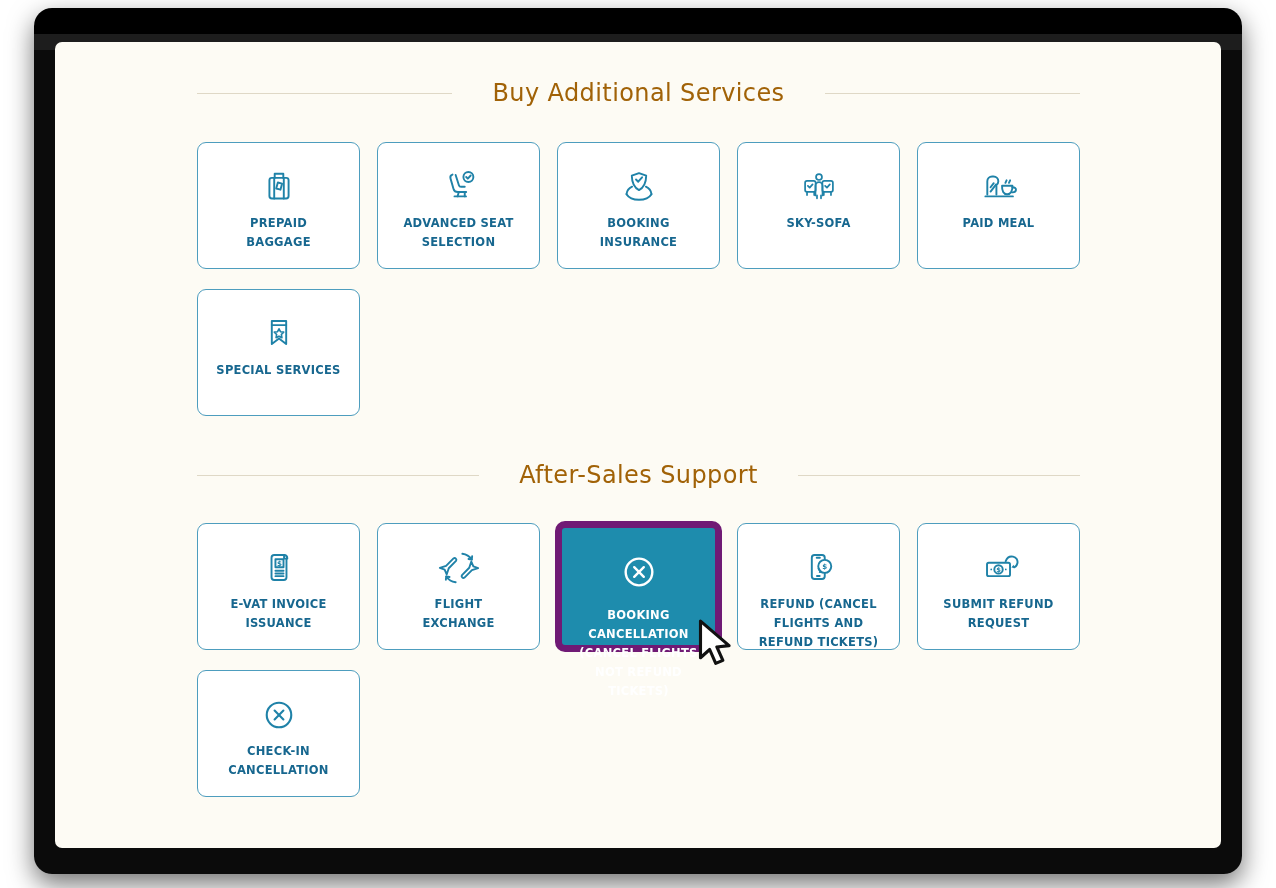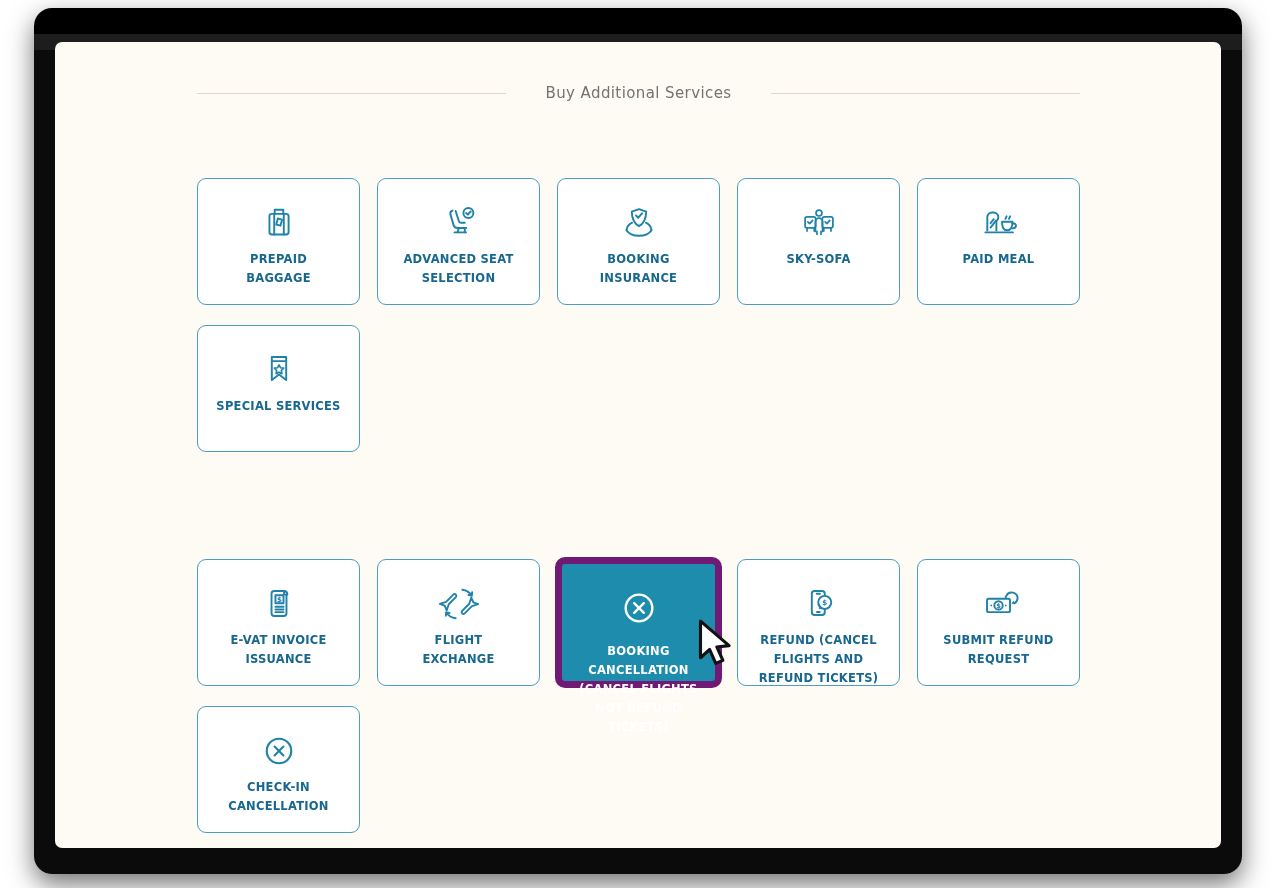--- a/index.html
+++ b/index.html
@@ -16,29 +16,29 @@
     position:absolute;left:21px;top:34px;width:1166px;height:806px;
     background:#FDFBF4;border-radius:7px;
   }
   
   .section-header{
     position:absolute;left:142px;width:883px;height:30px;
     display:flex;align-items:center;gap:40px;
   }
   .section-header .line{flex:1;height:1px;background:#DFD8C6;}
   .section-title{
-    color:#737373;font-size:15px;letter-spacing:.4px;white-space:nowrap;
+    color:#a16207;font-size:24px;letter-spacing:.4px;white-space:nowrap;
   }
   #header-buy{top:36px;}
   #header-after{top:418px;}
   
   .grid{
     position:absolute;left:142px;width:883px;
     display:grid;grid-template-columns:repeat(5,163px);
-    grid-auto-rows:127px;gap:20px 17px;margin-top:36px;
+    grid-auto-rows:127px;gap:20px 17px;
   }
   #grid-buy{top:100px;}
   #grid-after{top:481px;}
   .card{
     position:relative;background:#FFFFFF;border:1px solid #4D9DBE;
     border-radius:9px;color:#1F82A8;cursor:pointer;
   }
   .card .icon{
     position:absolute;top:19px;left:0;width:100%;height:50px;
     display:flex;align-items:center;justify-content:center;
@@ -151,20 +151,25 @@
             <path d="M16.5 10.5 h15 V34.5 l-7.5 -5.8 -7.5 5.8 z"></path>
             <path d="M16.5 14.7 h15"></path>
             <path d="M24 18.6 l1.5 3 3.4 .5 -2.45 2.4 .58 3.35 -3.03 -1.6 -3.03 1.6 .58 -3.35 -2.45 -2.4 3.4 -.5 z" stroke-width="1.7"></path>
           </svg>
         </span>
         <span class="label">SPECIAL SERVICES</span>
       </div>
 
     </div>
 
+    <div class="section-header" id="header-after">
+      <div class="line"></div>
+      <div class="section-title">After-Sales Support</div>
+      <div class="line"></div>
+    </div>
 
     <div class="grid" id="grid-after">
 
       <div class="card">
         <span class="icon">
           <svg width="46" height="46" viewBox="0 0 48 48" fill="none" stroke="currentColor" stroke-width="2" stroke-linecap="round" stroke-linejoin="round">
             <path d="M29.3 10.5 H19 c-1.6 0 -2.8 1.2 -2.8 2.8 V33.7 c0 1.6 1.2 2.8 2.8 2.8 h10 c1.6 0 2.8 -1.2 2.8 -2.8 V14.2"></path>
             <path d="M29.3 10.5 c1.9 0 3.4 1.6 3.4 3.7 h-3.4 z"></path>
             <rect x="20.3" y="14.8" width="8.4" height="8.4"></rect>
             <text x="24.5" y="21.7" font-size="7.5" font-weight="bold" text-anchor="middle" fill="currentColor" stroke="none" font-family="'DejaVu Sans',sans-serif">$</text>

